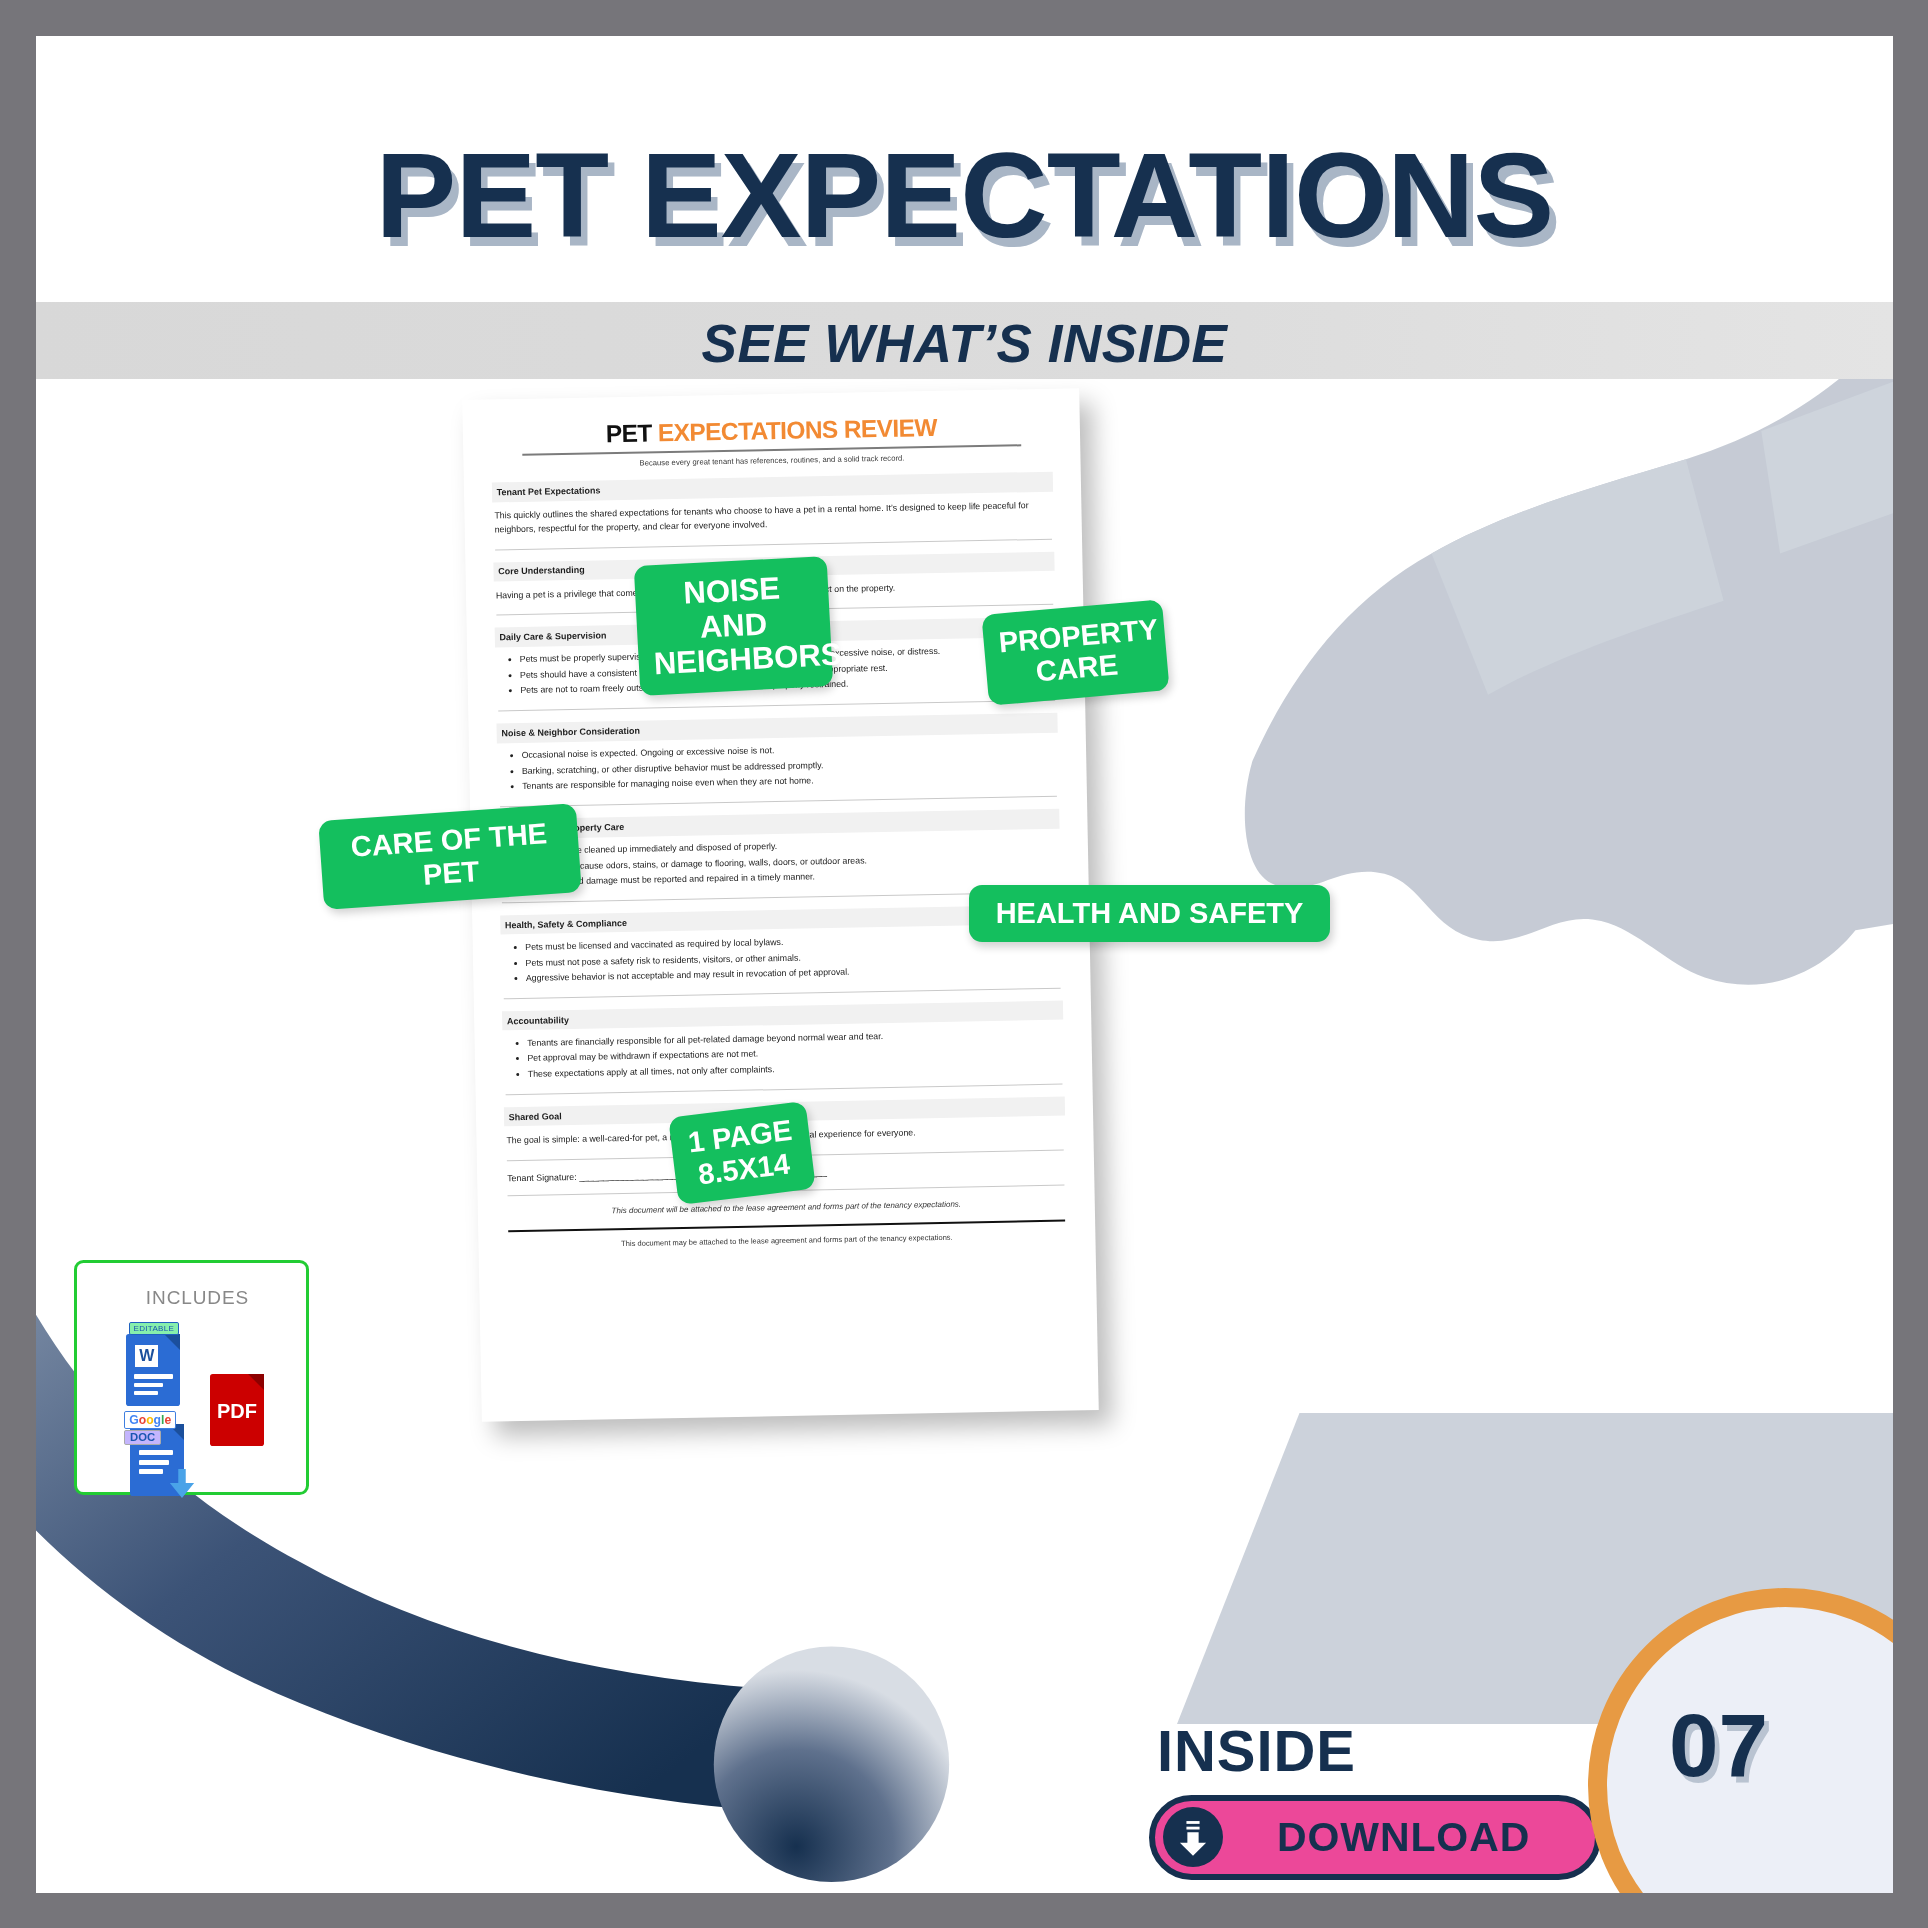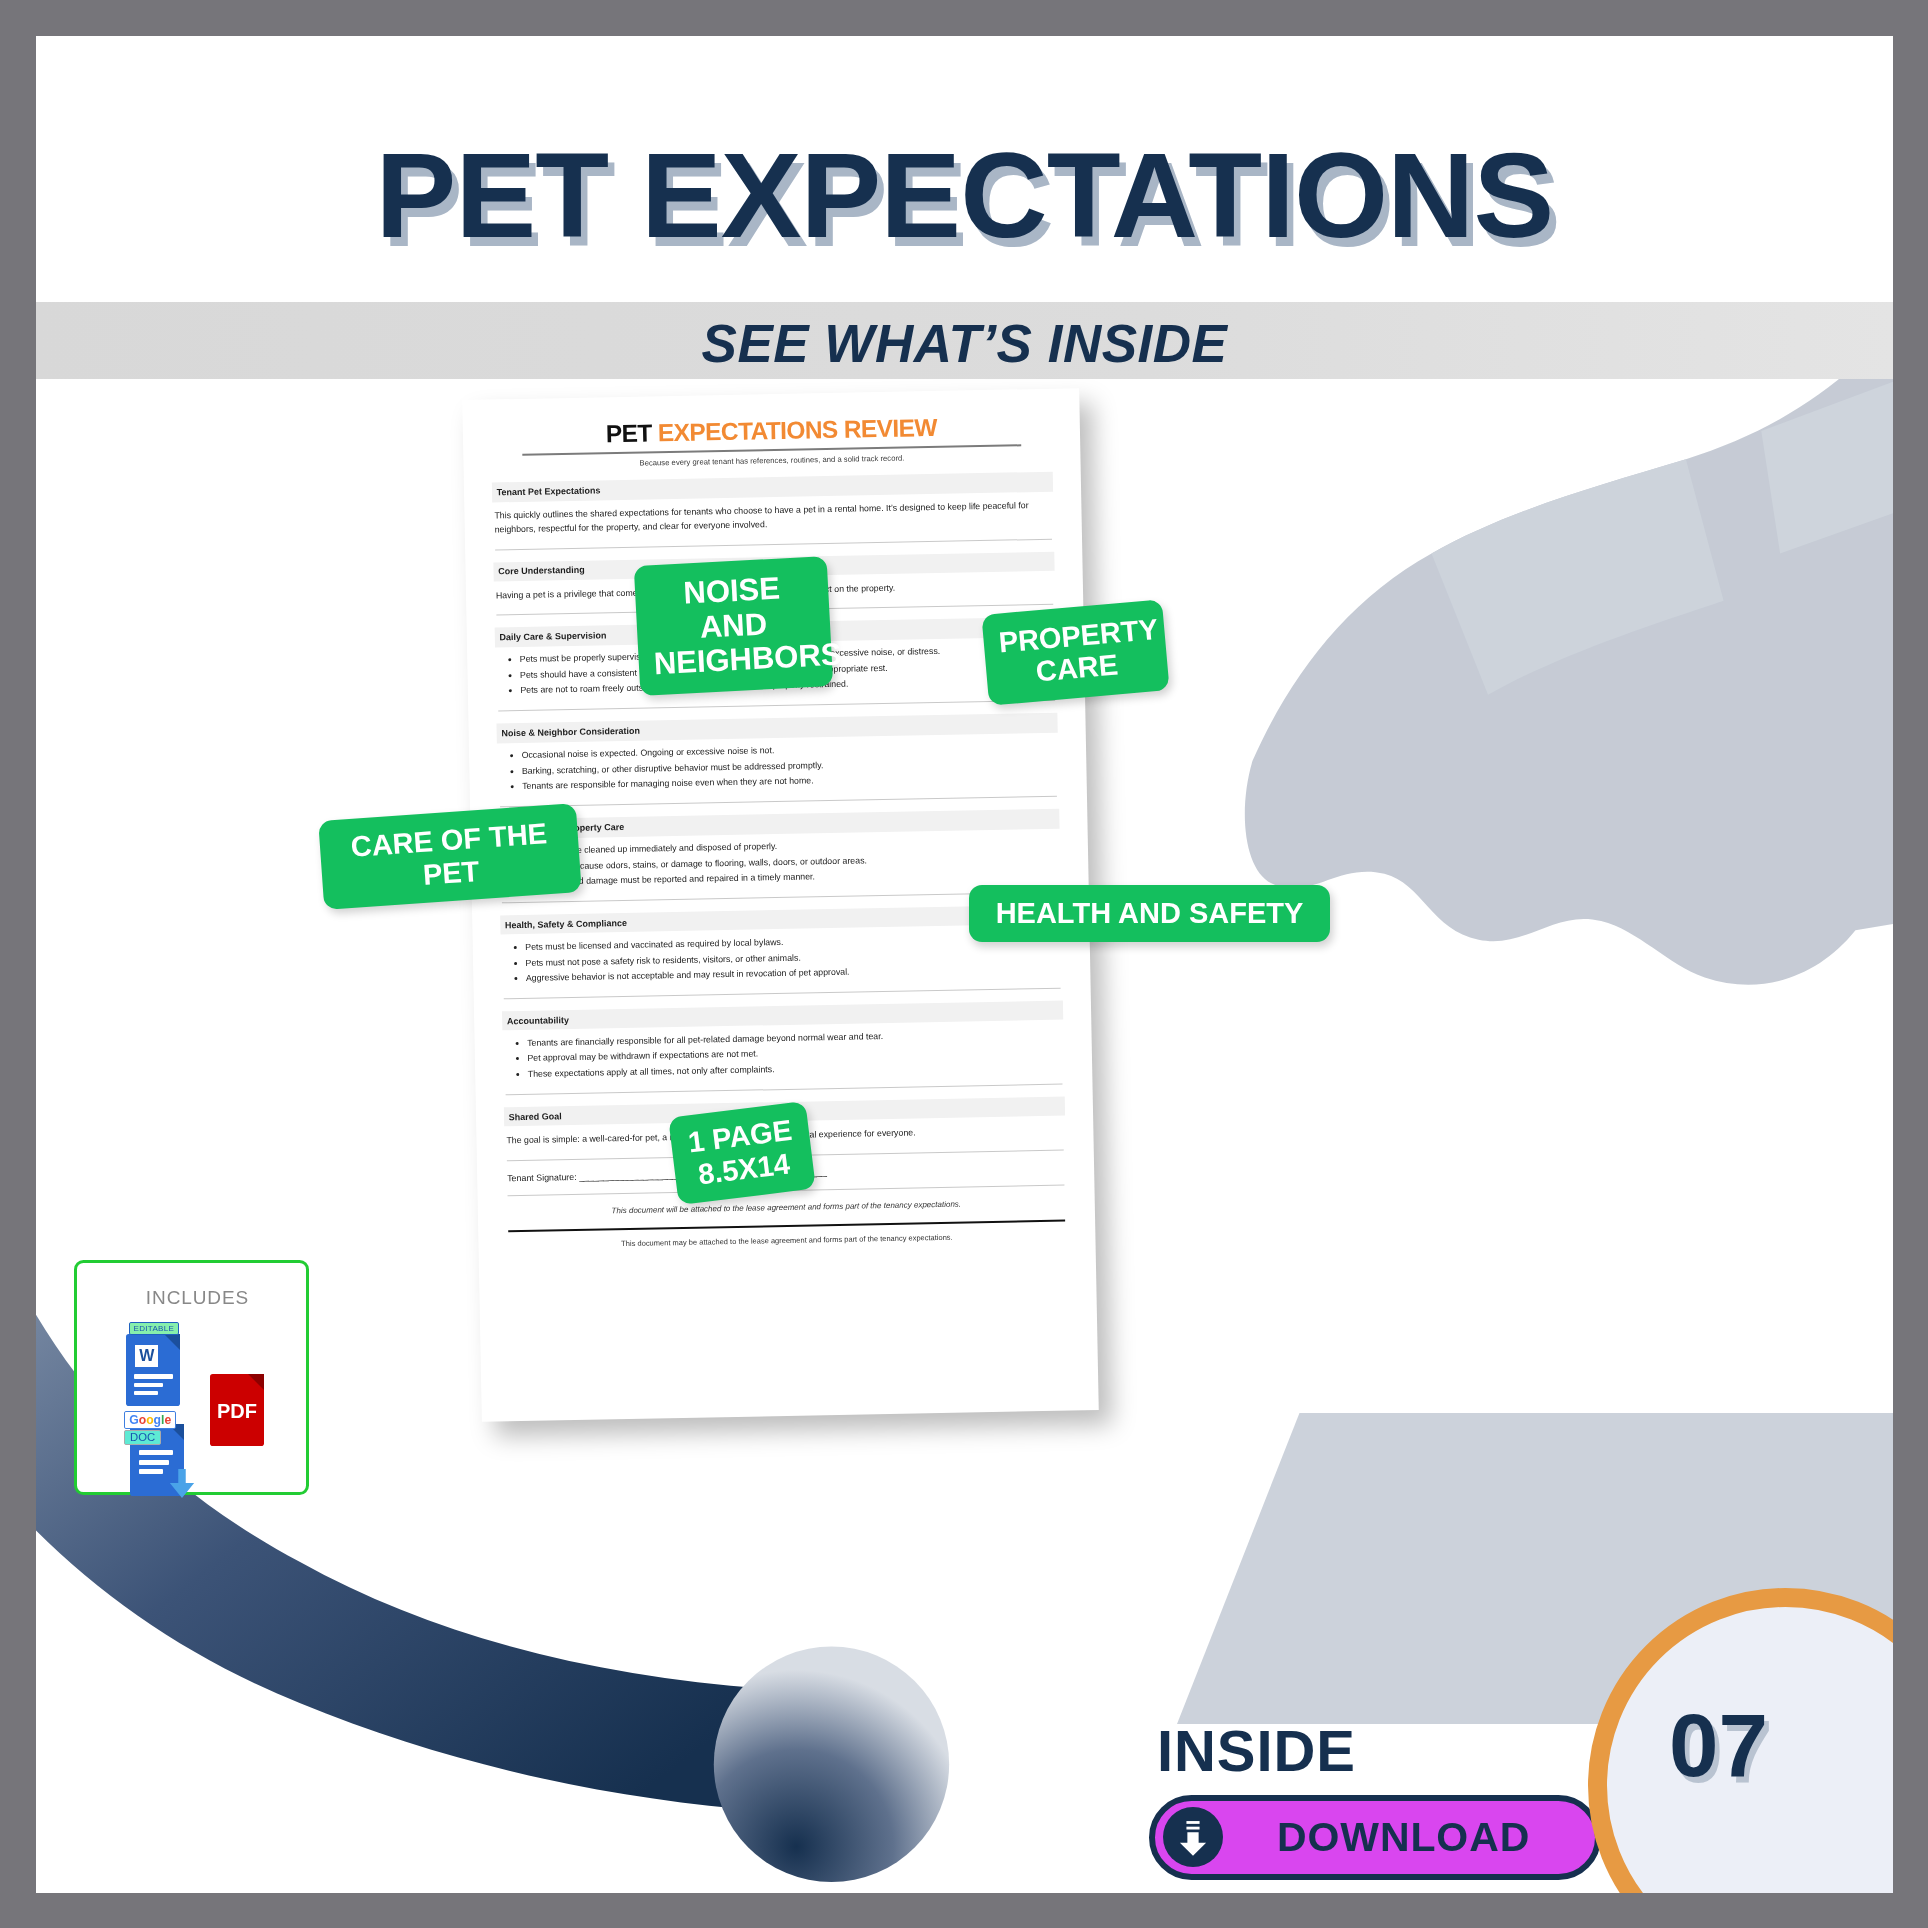--- a/index.html
+++ b/index.html
@@ -101,34 +101,34 @@
   .wtag{
     position:absolute;left:2.8px;top:-11.3px;background:#86efac;border:1.4px solid #2060c0;
     color:#1a56b0;font-size:8px;font-weight:normal;padding:0.9px 3.8px;border-radius:1.9px;
     letter-spacing:0.3px;white-space:nowrap;
   }
   .gtag{
     position:absolute;left:-5.6px;top:-13px;background:#fff;border:1.4px solid #3f7fe0;
     font-size:12.2px;font-weight:bold;padding:0.9px 3.8px;border-radius:1.9px;white-space:nowrap;
   }
   .gtag2{
-    position:absolute;left:-5.6px;top:5.6px;background:#5eead4;border:1.4px solid #aaa;
-    color:#1a56b0;font-size:11.3px;font-weight:normal;padding:0.9px 4.7px;border-radius:1.9px;
+    position:absolute;left:-5.6px;top:5.6px;background:#c4b5fd;border:1.4px solid #aaa;
+    color:#1a56b0;font-size:11.3px;font-weight:bold;padding:0.9px 4.7px;border-radius:1.9px;
   }
   .pdftxt{position:absolute;left:0;right:0;top:26px;text-align:center;color:#fff;font-size:20px;font-weight:bold;}
   .dlarrow{position:absolute;left:38px;top:45px;}
 
   
   .instant{
     position:absolute;left:1121px;top:1681px;font-size:58px;font-weight:bold;
     color:#16304f;letter-spacing:0.9px;
   }
   .dlbtn{
     position:absolute;left:1113px;top:1759px;width:452px;height:85px;
-    border:6.6px solid #16304f;border-radius:45px;box-sizing:border-box;background:#d946ef;
+    border:6.6px solid #16304f;border-radius:45px;box-sizing:border-box;background:#ec4899;
   }
   .dlbtn-txt{
     position:absolute;left:122px;top:0;height:72px;line-height:72px;
     font-size:41px;font-weight:bold;color:#16304f;letter-spacing:0.9px;
   }
   .dlcircle{position:absolute;left:7.5px;top:5.6px;width:60px;height:60px;border-radius:50%;background:#16304f;}
 
   
   .badge02{
     position:absolute;right:-90px;bottom:-90px;width:395px;height:395px;border-radius:50%;

